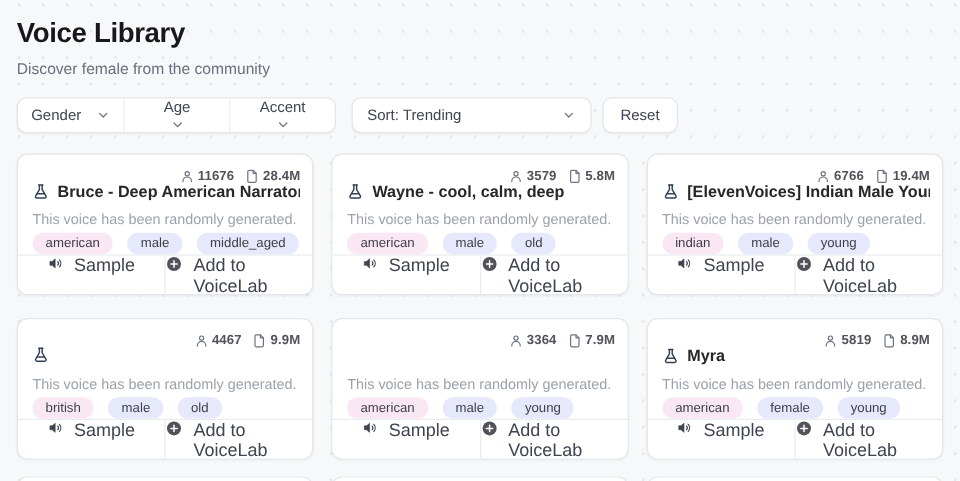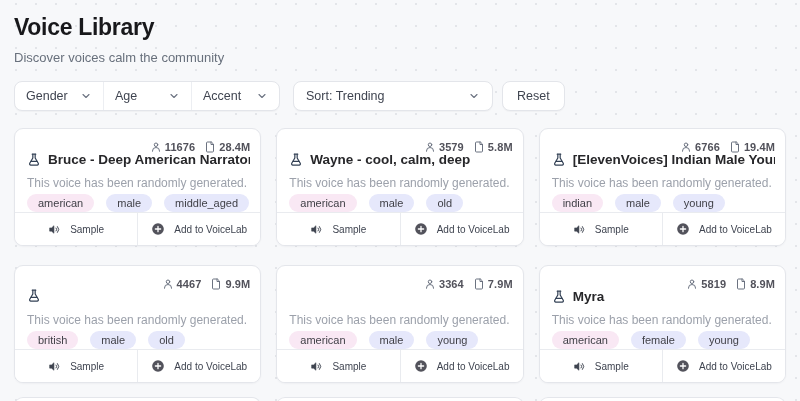--- a/index.html
+++ b/index.html
@@ -30,21 +30,21 @@
     border-radius: 8px;
     height: 30px;
     box-shadow: 0 1px 1px rgba(16,24,40,0.03);
     justify-content: center;
   }
   .segmented { display: flex; }
   .segment {
     display: flex; align-items: center; justify-content: space-between;
     width: 88px; padding: 0 11px; font-size: 12.5px; color: #3f4450; cursor: pointer;
   }
-  .segment + .segment { border-left: 1px solid #eceef2; }
+  .segment + .segment { border-left: 1px solid #eceef2; flex-direction: column; }
   .sort-select {
     margin-left: 13px; width: 200px; display: flex; align-items: center;
     justify-content: space-between; padding: 0 12px; font-size: 12.5px; color: #3f4450; cursor: pointer;
   }
   .reset-btn {
     margin-left: 9px; height: 30px; padding: 0 14px; display: flex; align-items: center;
     font-size: 12.5px; color: #3f4450; cursor: pointer;
   }
   .chev { flex: none; display: inline-flex; color: #6b7280; }
 
@@ -78,22 +78,22 @@
   .card-desc { position: absolute; left: 12px; top: 47px; font-size: 12px; color: #9ca1ab; }
   .tag-list { position: absolute; left: 12px; top: 65px; display: flex; gap: 12px; }
   .tag { font-size: 11px; padding: 3px 11px; border-radius: 11px; color: #3f3f46; }
   .tag--pink { background: #f9e8f4; }
   .tag--purple { background: #e6e8fb; }
   .card-footer {
     position: absolute; left: 0; right: 0; bottom: 0; height: 33px;
     border-top: 1px solid #e9ebef; display: flex; background: #fff;
   }
   .footer-btn {
-    flex: 1; display: flex; align-items: center; justify-content: center; gap: 9px;
-    font-size: 10px; color: #3f4450; cursor: pointer;
+    flex: 1; display: flex; align-items: flex-start; justify-content: center; gap: 9px;
+    font-size: 15px; color: #3f4450; cursor: pointer;
   }
   .footer-btn + .footer-btn { border-left: 1px solid #e9ebef; }
   .footer-btn svg { flex: none; }
 
   
   .partial-row {
     position: absolute; left: 14px; top: 397px; width: 772px;
     display: grid; grid-template-columns: repeat(3, 1fr); column-gap: 15px;
   }
   .card-partial {
@@ -101,21 +101,21 @@
     border-bottom: none; border-radius: 9px 9px 0 0;
   }
 </style>
 </head>
 <body>
 
 <div class="screen">
 
   <div class="header">
     <div class="page-title">Voice Library</div>
-    <div class="page-subtitle">Discover voices calm the community</div>
+    <div class="page-subtitle">Discover female from the community</div>
   </div>
 
   <div class="filter-bar">
     <div class="control-box segmented">
       <div class="segment">
         <span>Gender</span>
         <span class="chev">
           <svg width="12" height="12" viewBox="0 0 24 24" fill="none" stroke="currentColor" stroke-width="2.2" stroke-linecap="round" stroke-linejoin="round">
               <polyline points="6 9 12 15 18 9"></polyline>
             </svg>

